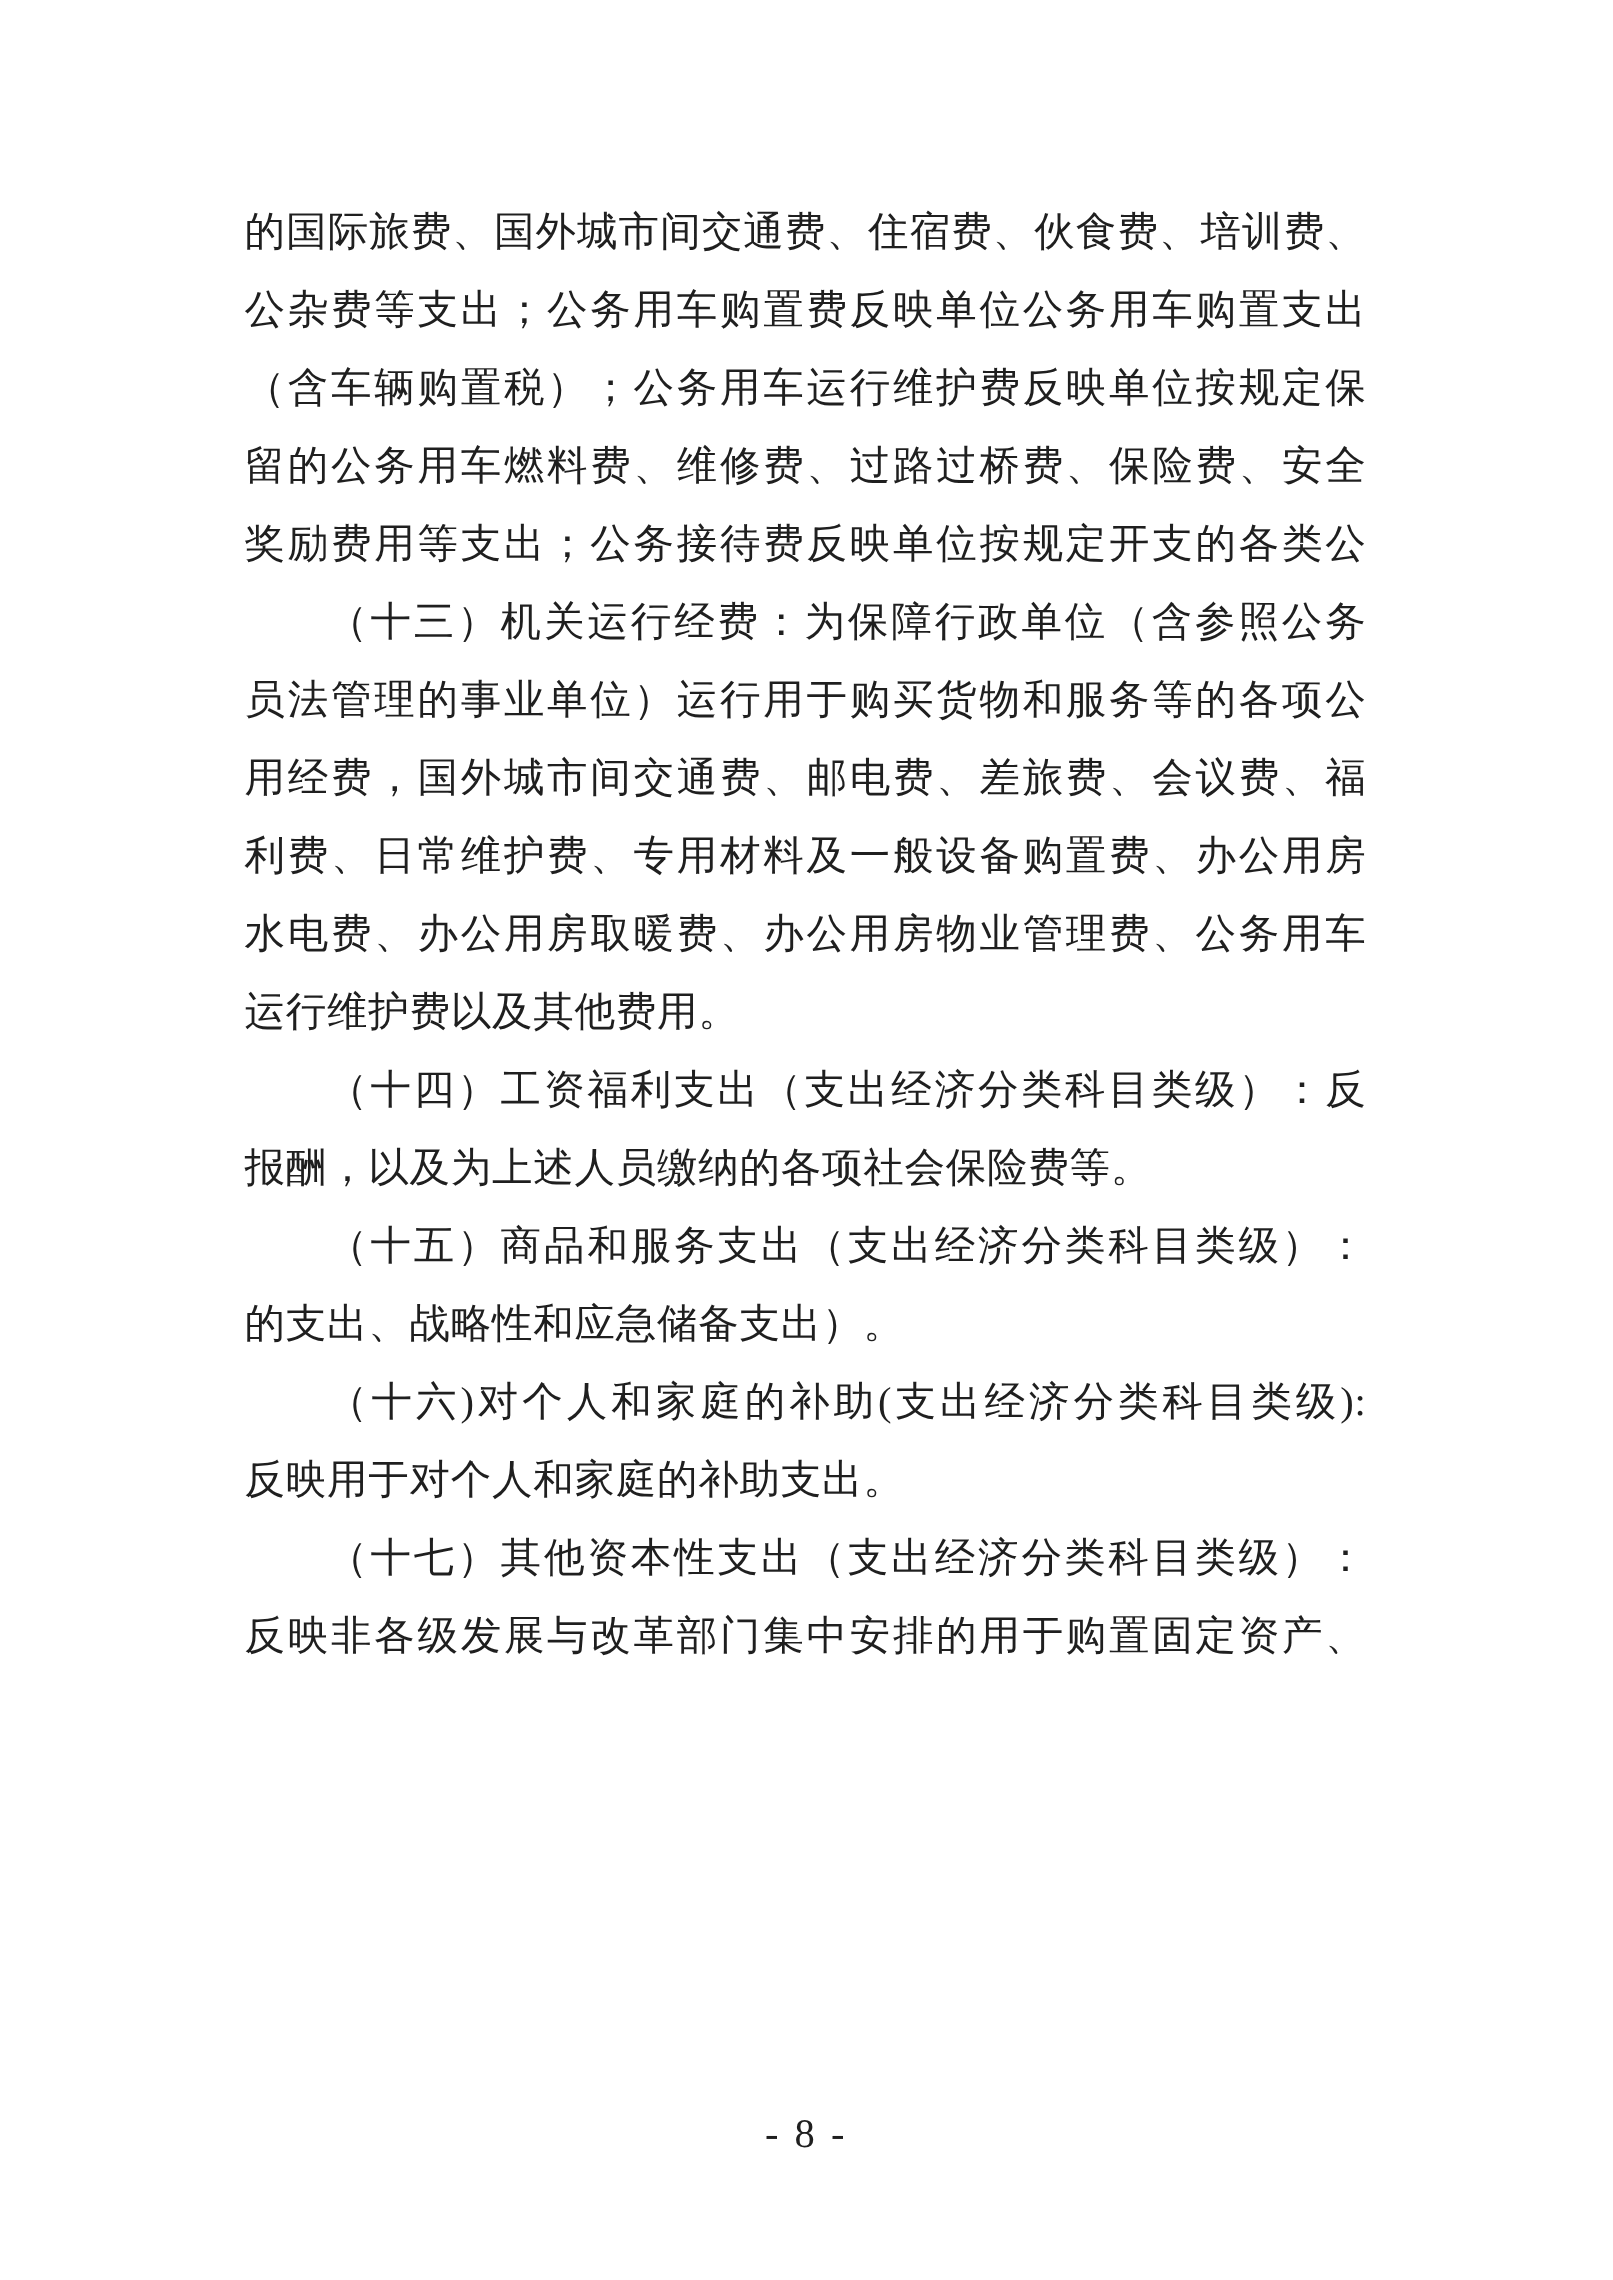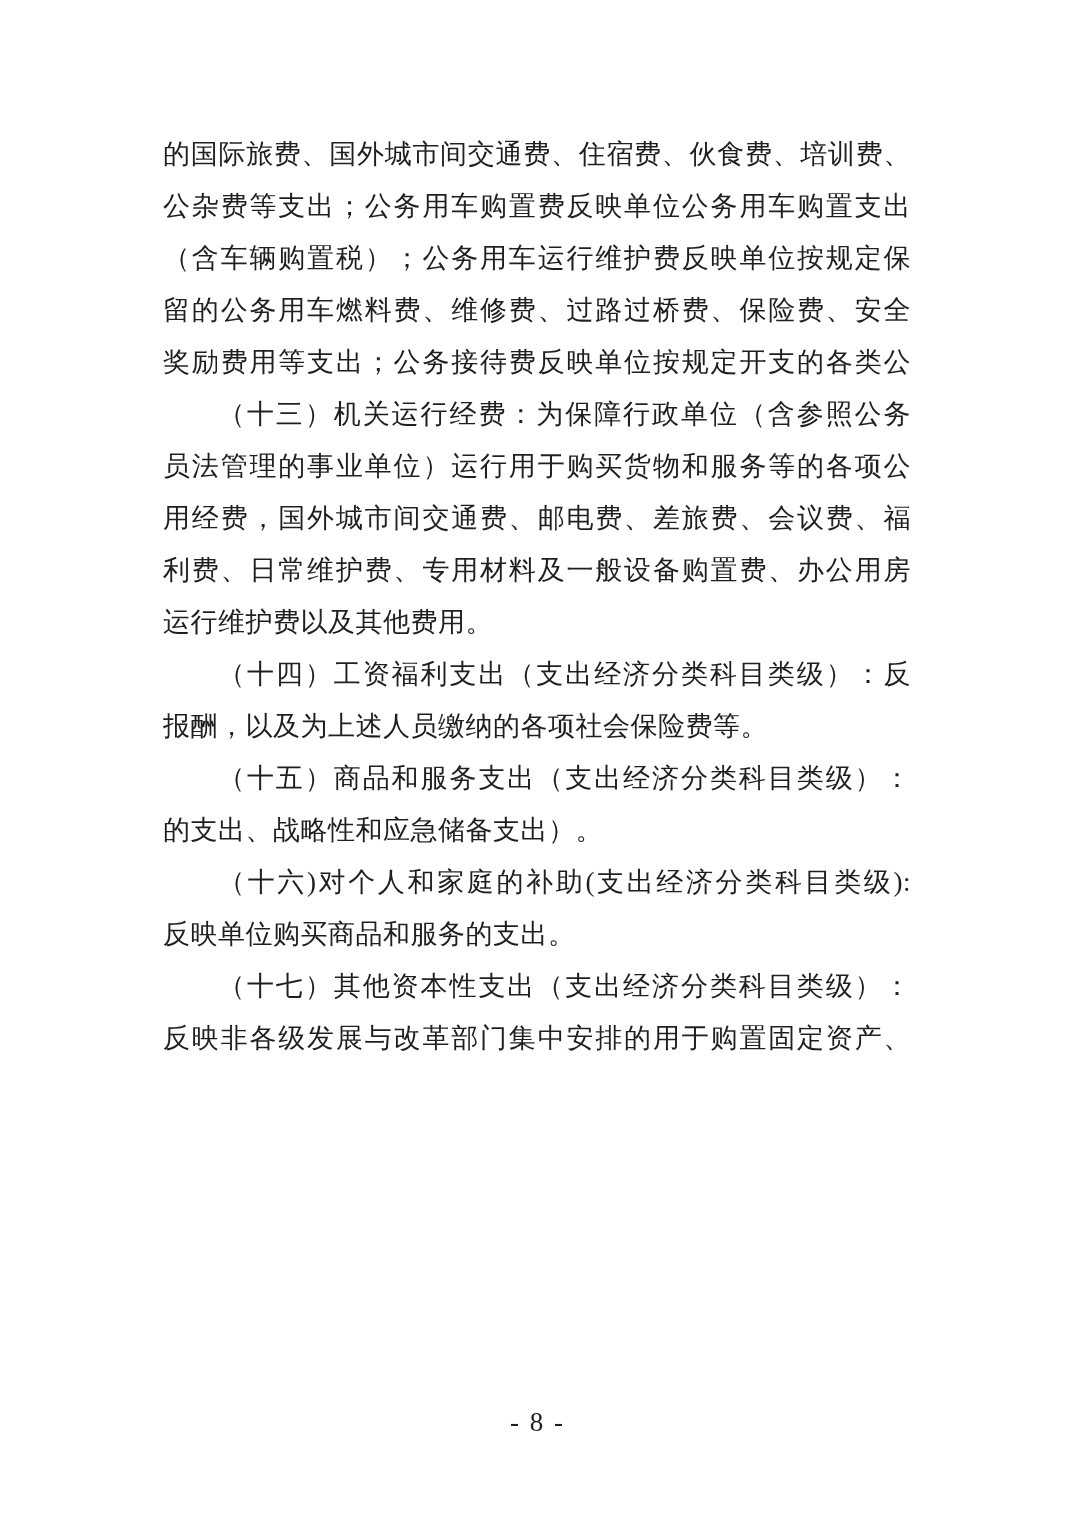--- a/index.html
+++ b/index.html
@@ -60,24 +60,25 @@
   <div class="text-block">
       <div class="line"><span class="seg">的国际旅费、国外城市间交通费、住宿费、伙食费、培训费、</span></div>
       <div class="line"><span class="seg">公杂费等支出；公务用车购置费反映单位公务用车购置支出</span></div>
       <div class="line"><span class="seg">（含车辆购置税）；公务用车运行维护费反映单位按规定保</span></div>
       <div class="line"><span class="seg">留的公务用车燃料费、维修费、过路过桥费、保险费、安全</span></div>
       <div class="line"><span class="seg">奖励费用等支出；公务接待费反映单位按规定开支的各类公</span></div>
       <div class="line indent"><span class="seg bold">（十三）机关运行经费：</span><span class="seg">为保障行政单位（含参照公务</span></div>
       <div class="line"><span class="seg">员法管理的事业单位）运行用于购买货物和服务等的各项公</span></div>
       <div class="line"><span class="seg">用经费，国外城市间交通费、邮电费、差旅费、会议费、福</span></div>
       <div class="line"><span class="seg">利费、日常维护费、专用材料及一般设备购置费、办公用房</span></div>
+      <div class="line"><span class="seg">水电费、办公用房取暖费、办公用房物业管理费、公务用车</span></div>
       <div class="line end"><span class="seg">运行维护费以及其他费用。</span></div>
       <div class="line indent"><span class="seg bold">（十四）工资福利支出（支出经济分类科目类级）：</span><span class="seg">反</span></div>
       <div class="line end"><span class="seg">报酬，以及为上述人员缴纳的各项社会保险费等。</span></div>
       <div class="line indent"><span class="seg bold">（十五）商品和服务支出（支出经济分类科目类级）：</span></div>
       <div class="line end"><span class="seg">的支出、战略性和应急储备支出）。</span></div>
       <div class="line indent"><span class="seg bold">（十六)对个人和家庭的补助(支出经济分类科目类级):</span></div>
-      <div class="line end"><span class="seg">反映单位购买商品和服务的支出。</span></div>
+      <div class="line end"><span class="seg">反映用于对个人和家庭的补助支出。</span></div>
       <div class="line indent"><span class="seg bold">（十七）其他资本性支出（支出经济分类科目类级）：</span></div>
       <div class="line"><span class="seg">反映非各级发展与改革部门集中安排的用于购置固定资产、</span></div>
     </div>
   <div class="page-footer">- 8 -</div>
 </div>
 
 </body></html>

